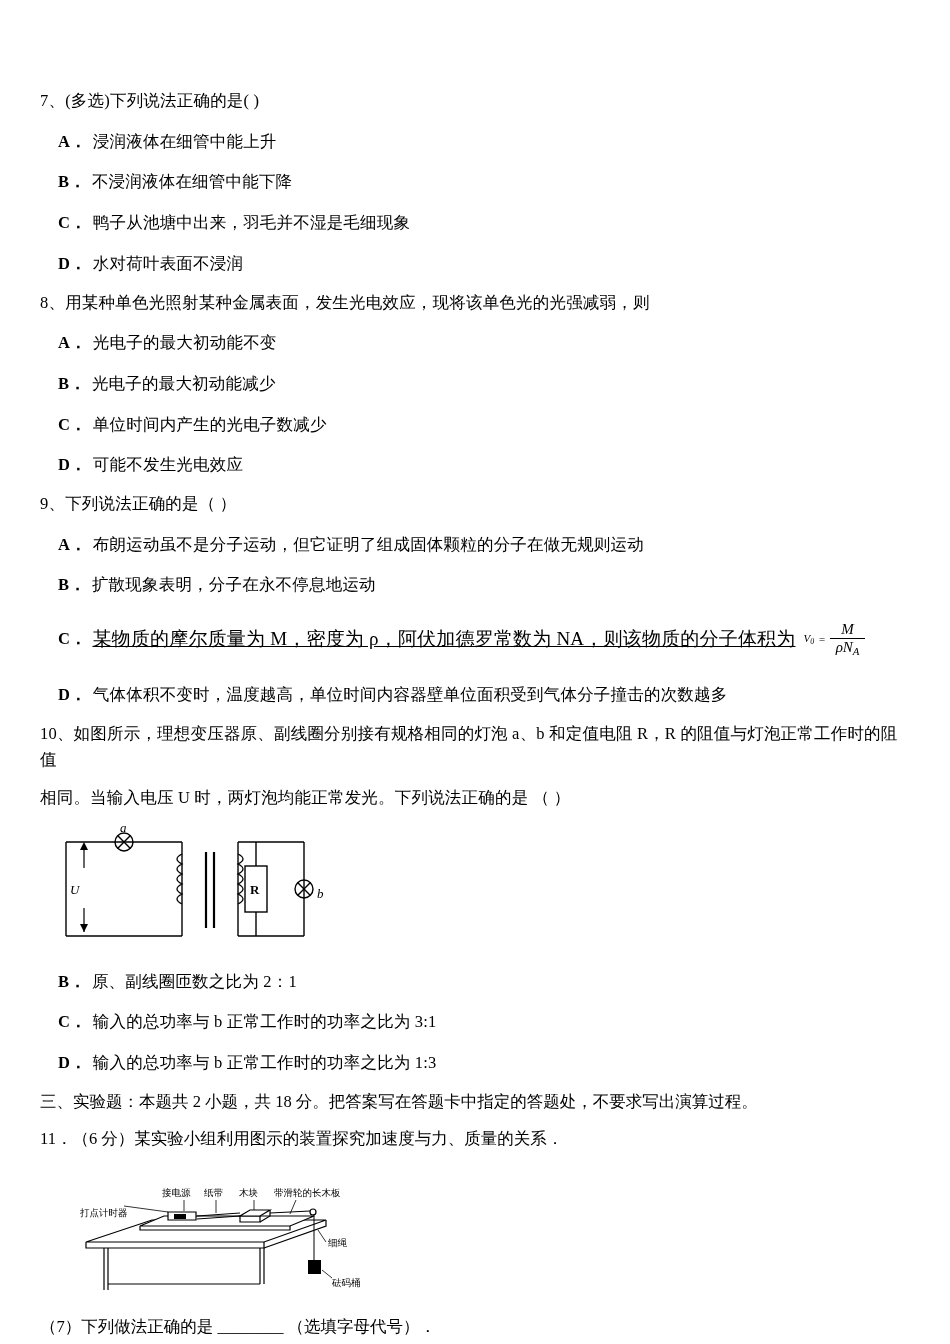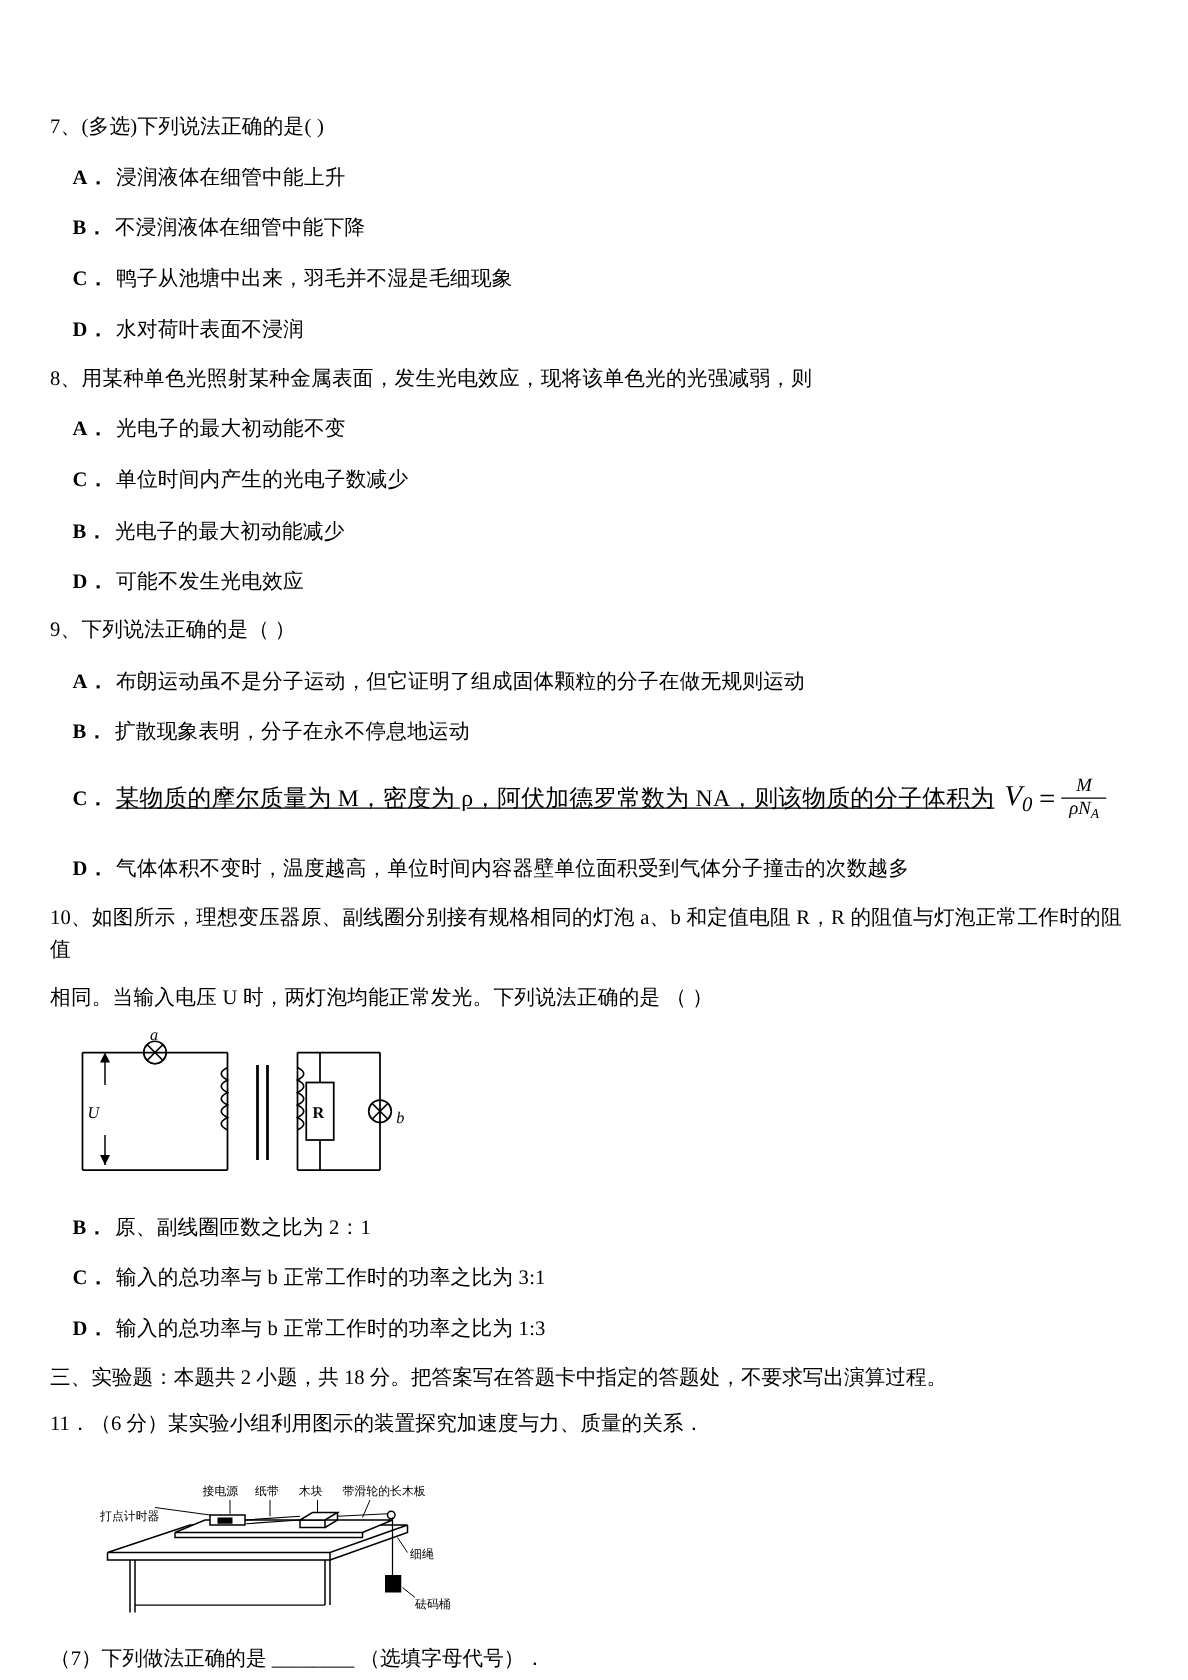--- a/index.html
+++ b/index.html
@@ -68,21 +68,21 @@
     display: block;
     padding: 0 6px;
     border-bottom: 1.2px solid #000;
   }
   .frac .den {
     display: block;
     padding: 0 6px;
   }
   .veq {
     font-style: italic;
-    font-size: 23px;
+    font-size: 11px;
     vertical-align: middle;
   }
 
   .q9c-row {
     display: flex;
     align-items: center;
     margin: 0 0 14px 0;
     padding-left: 18px;
     min-height: 56px;
   }
@@ -129,24 +129,24 @@
     </div>
     <div class="opt">
       <span class="lbl">D．</span><span>水对荷叶表面不浸润</span>
     </div>
 
     <div class="q-line">8、用某种单色光照射某种金属表面，发生光电效应，现将该单色光的光强减弱，则</div>
     <div class="opt">
       <span class="lbl">A．</span><span>光电子的最大初动能不变</span>
     </div>
     <div class="opt">
+      <span class="lbl">B．</span><span>光电子的最大初动能减少</span>
+    </div>
+    <div class="opt">
       <span class="lbl">C．</span><span>单位时间内产生的光电子数减少</span>
-    </div>
-    <div class="opt">
-      <span class="lbl">B．</span><span>光电子的最大初动能减少</span>
     </div>
     <div class="opt">
       <span class="lbl">D．</span><span>可能不发生光电效应</span>
     </div>
 
     <div class="q-line">9、下列说法正确的是（        ）</div>
     <div class="opt">
       <span class="lbl">A．</span><span>布朗运动虽不是分子运动，但它证明了组成固体颗粒的分子在做无规则运动</span>
     </div>
     <div class="opt">

